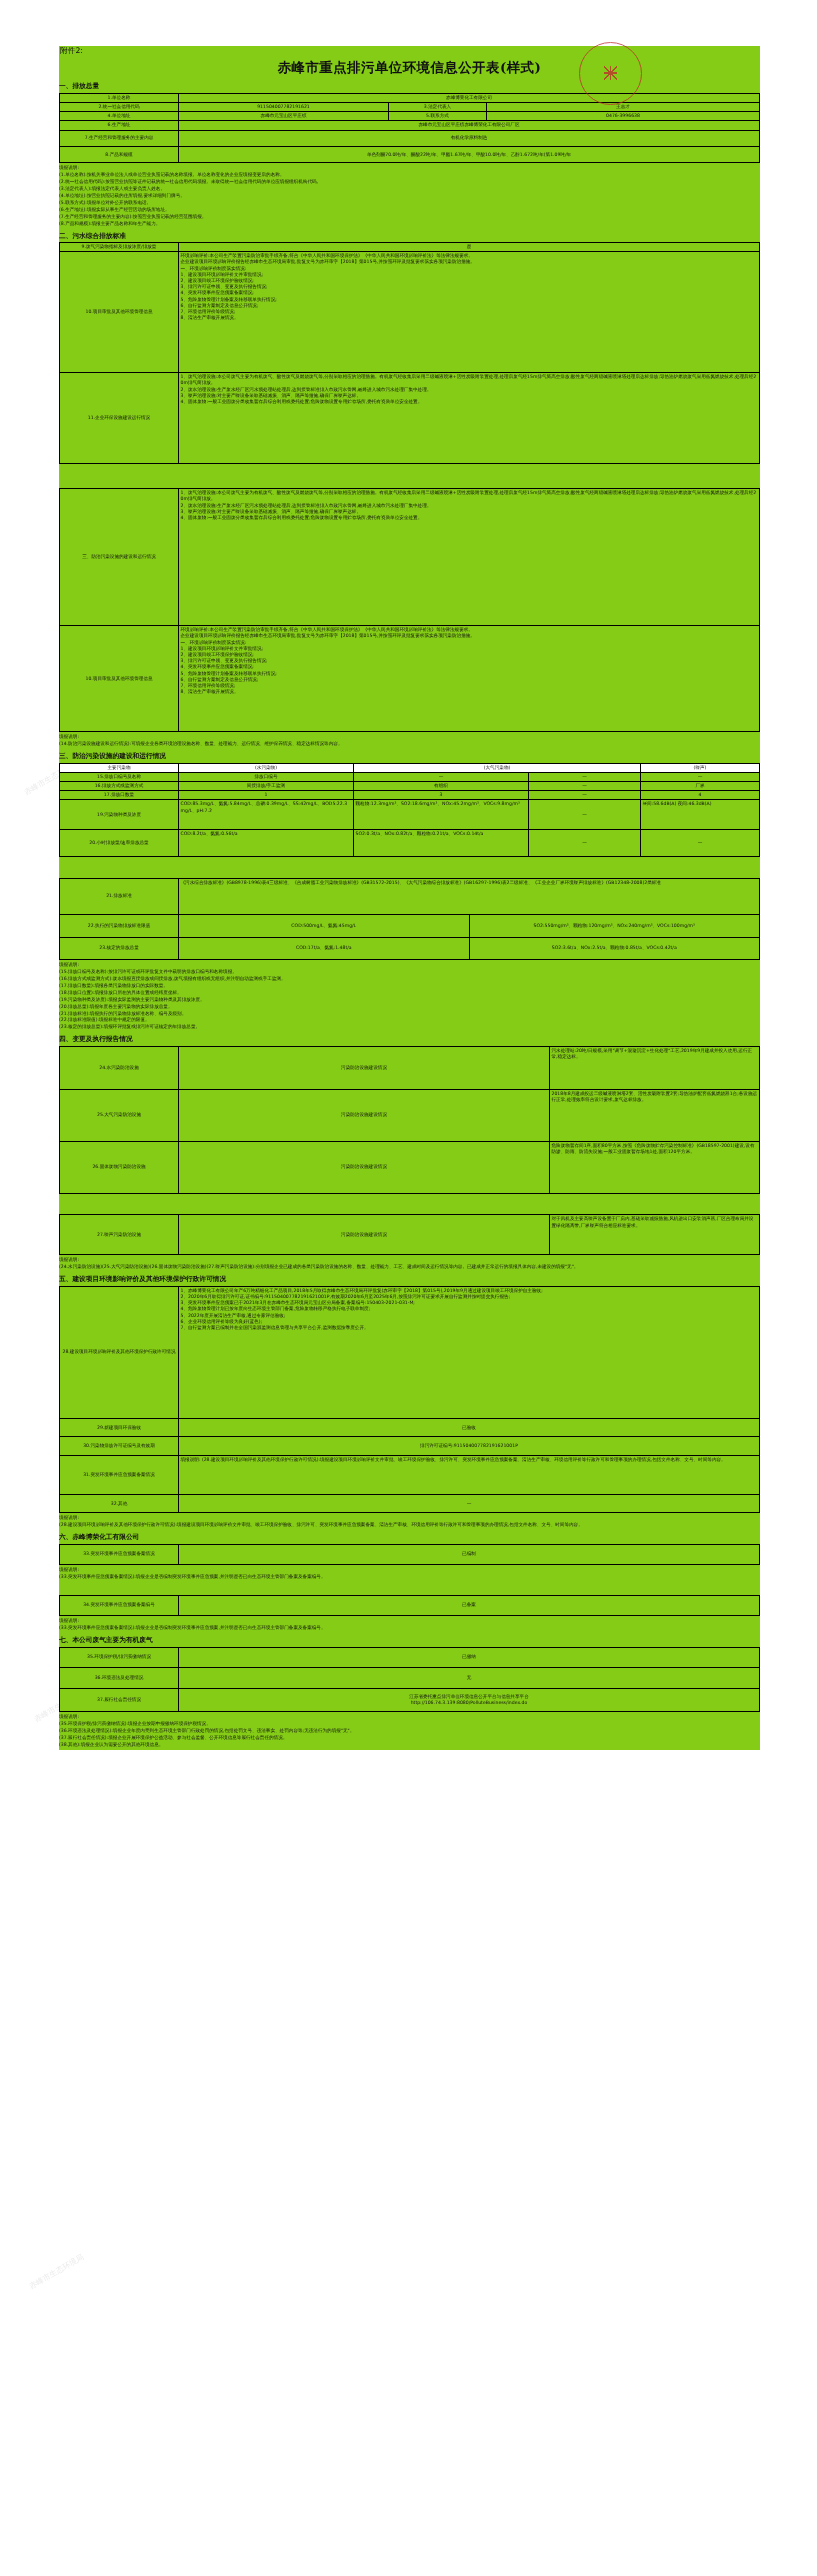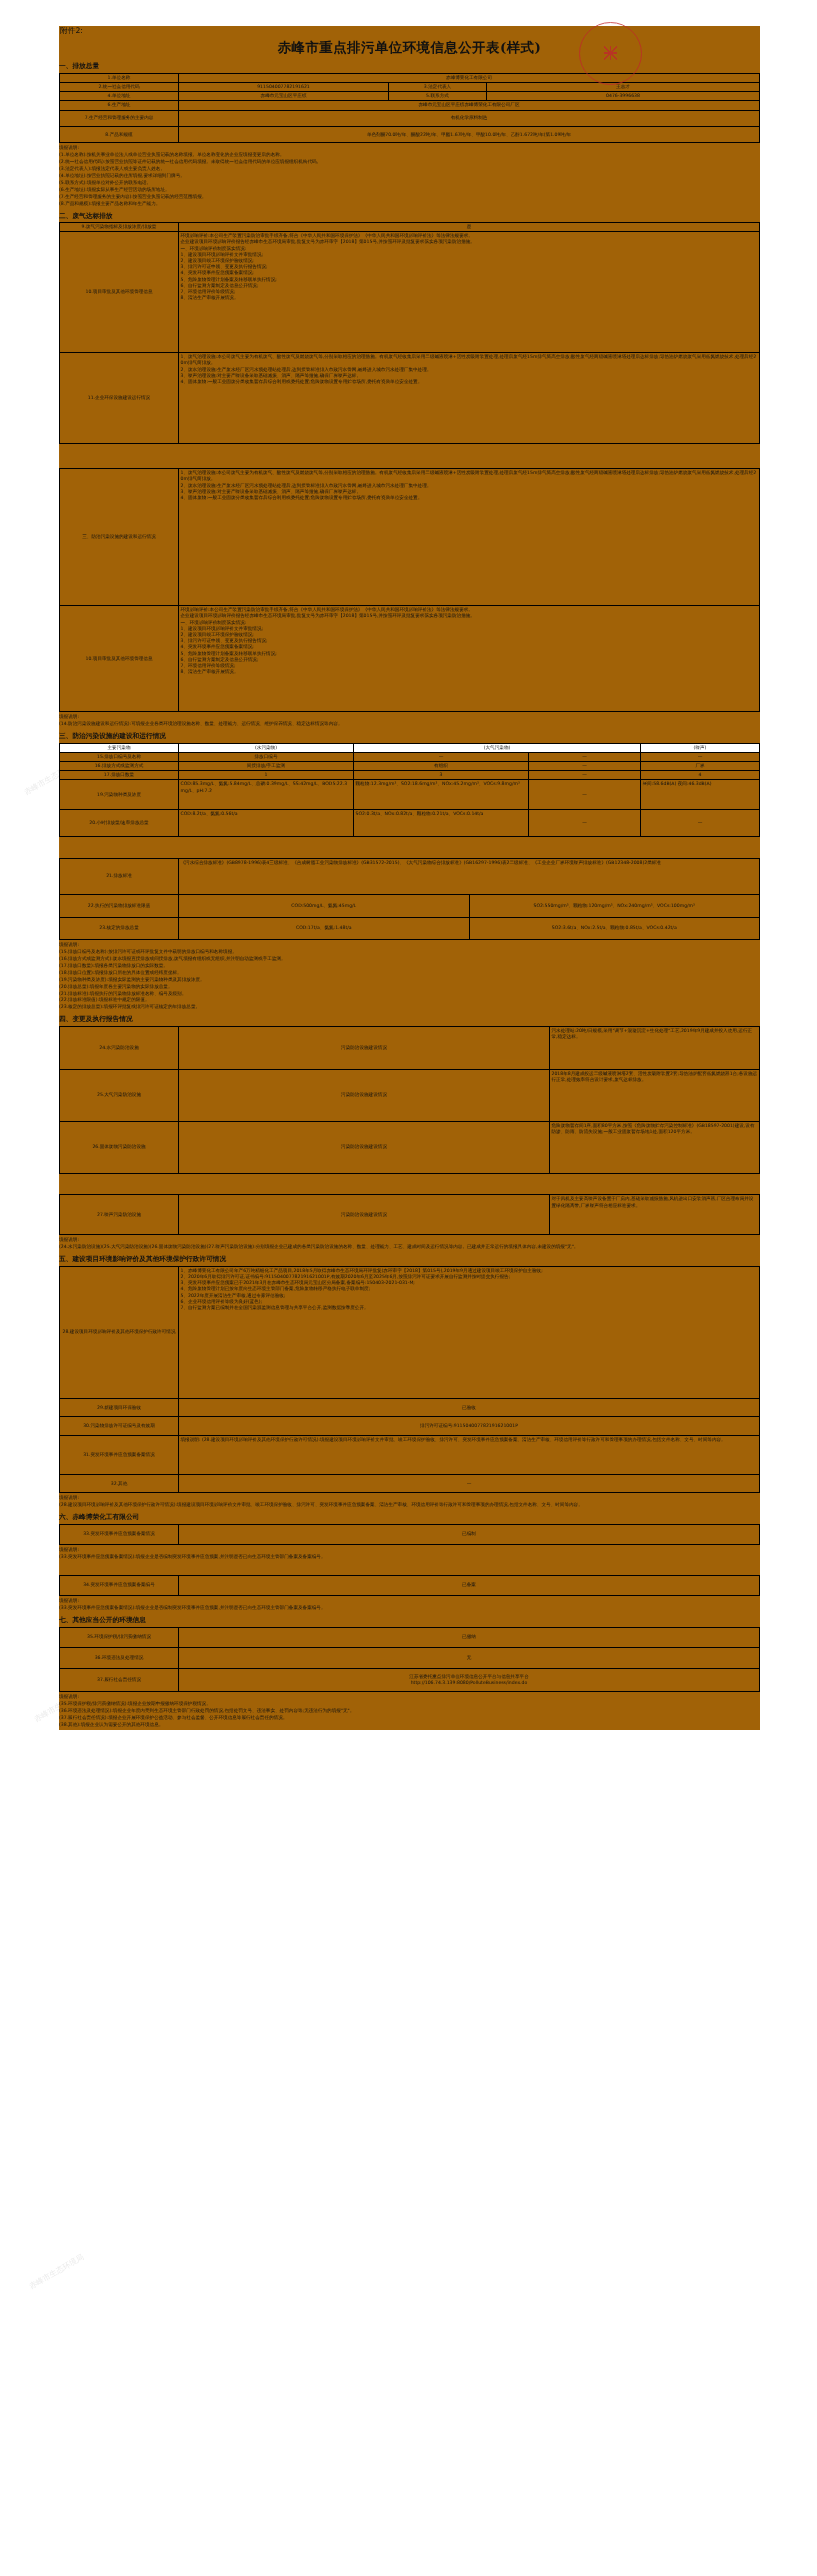--- a/index.html
+++ b/index.html
@@ -1,18 +1,18 @@
 <!DOCTYPE html>
 <html style="font-size:8.2px"><head>
 <meta charset="utf-8">
 <style>
   html,body{margin:0;padding:0;background:#b8b8b8;}
   body{font-family:"DejaVu Sans","Liberation Sans",sans-serif;}
   .page{width:818px;min-height:3991px;background:#ffffff;margin:0 auto;position:relative;}
-  .sheet{position:absolute;left:59px;width:701px;background:#a16207;}
+  .sheet{position:absolute;left:59px;width:701px;background:#84cc16;margin-top:20px;}
   .doc{position:relative;}
   .label-fu{font-size:7.7px;color:#111;margin:0 0 3.1px 1px;}
   .title{text-align:center;font-size:13.4px;font-weight:bold;letter-spacing:0.5px;color:#111;margin:2.1px 0 5.2px 0;font-family:"DejaVu Serif","Liberation Serif",serif;}
   .seal{position:absolute;right:118px;top:-17.5px;width:61px;height:61px;border:1.5px solid #c0272d;border-radius:50%;opacity:.75;pointer-events:none;}
   .seal:before{content:"";position:absolute;left:50%;top:50%;width:13.4px;height:13.4px;margin:-6.7px 0 0 -6.7px;background:
      linear-gradient(0deg,transparent 44%,#c0272d 44%,#c0272d 56%,transparent 56%),
      linear-gradient(90deg,transparent 44%,#c0272d 44%,#c0272d 56%,transparent 56%),
      linear-gradient(45deg,transparent 45%,#c0272d 45%,#c0272d 55%,transparent 55%),
      linear-gradient(-45deg,transparent 45%,#c0272d 45%,#c0272d 55%,transparent 55%);}
   .seal-txt{position:absolute;left:0;top:0;width:100%;height:100%;color:#c0272d;font-size:4.6px;}
@@ -88,21 +88,21 @@
     <div class="note" style="white-space:pre-line">填报说明:
 (1.单位名称):按机关事业单位法人或单位营业执照记载的名称填报。单位名称变化的企业应填报变更后的名称。
 (2.统一社会信用代码):按照营业执照等证件记载的统一社会信用代码填报。未取得统一社会信用代码的单位应填报组织机构代码。
 (3.法定代表人):填报法定代表人或主要负责人姓名。
 (4.单位地址):按营业执照记载的住所填报,要求详细到门牌号。
 (5.联系方式):填报单位对外公开的联系电话。
 (6.生产地址):填报实际从事生产经营活动的场所地址。
 (7.生产经营和管理服务的主要内容):按照营业执照记载的经营范围填报。
 (8.产品和规模):填报主要产品名称和年生产能力。</div>
 
-    <div class="sec-h">二、废气达标排放</div>
+    <div class="sec-h">二、污水综合排放标准</div>
     <table>
       <colgroup>
           <col style="width:17%">
           <col style="width:83%">
         </colgroup>
       <tbody>
           <tr>
         <td class="c">9.废气污染物指标及排放浓度/排放量</td>
         <td class="c">是</td>
       </tr>
@@ -362,21 +362,21 @@
       <tbody>
           <tr>
         <td class="c" style="height:17.5px">34.突发环境事件应急预案备案编号</td>
         <td class="c">已备案</td>
       </tr>
     </tbody>
       </table>
     <div class="note" style="white-space:pre-line">填报说明:
 (33.突发环境事件应急预案备案情况):填报企业是否编制突发环境事件应急预案,并注明是否已向生态环境主管部门备案及备案编号。</div>
 
-    <div class="sec-h">七、其他应当公开的环境信息</div>
+    <div class="sec-h">七、本公司废气主要为有机废气</div>
     <table>
       <colgroup>
           <col style="width:17%">
           <col style="width:83%">
         </colgroup>
       <tbody>
           <tr>
         <td class="c" style="height:17.5px">35.环境保护税/排污费缴纳情况</td>
         <td class="c">已缴纳</td>
       </tr>

